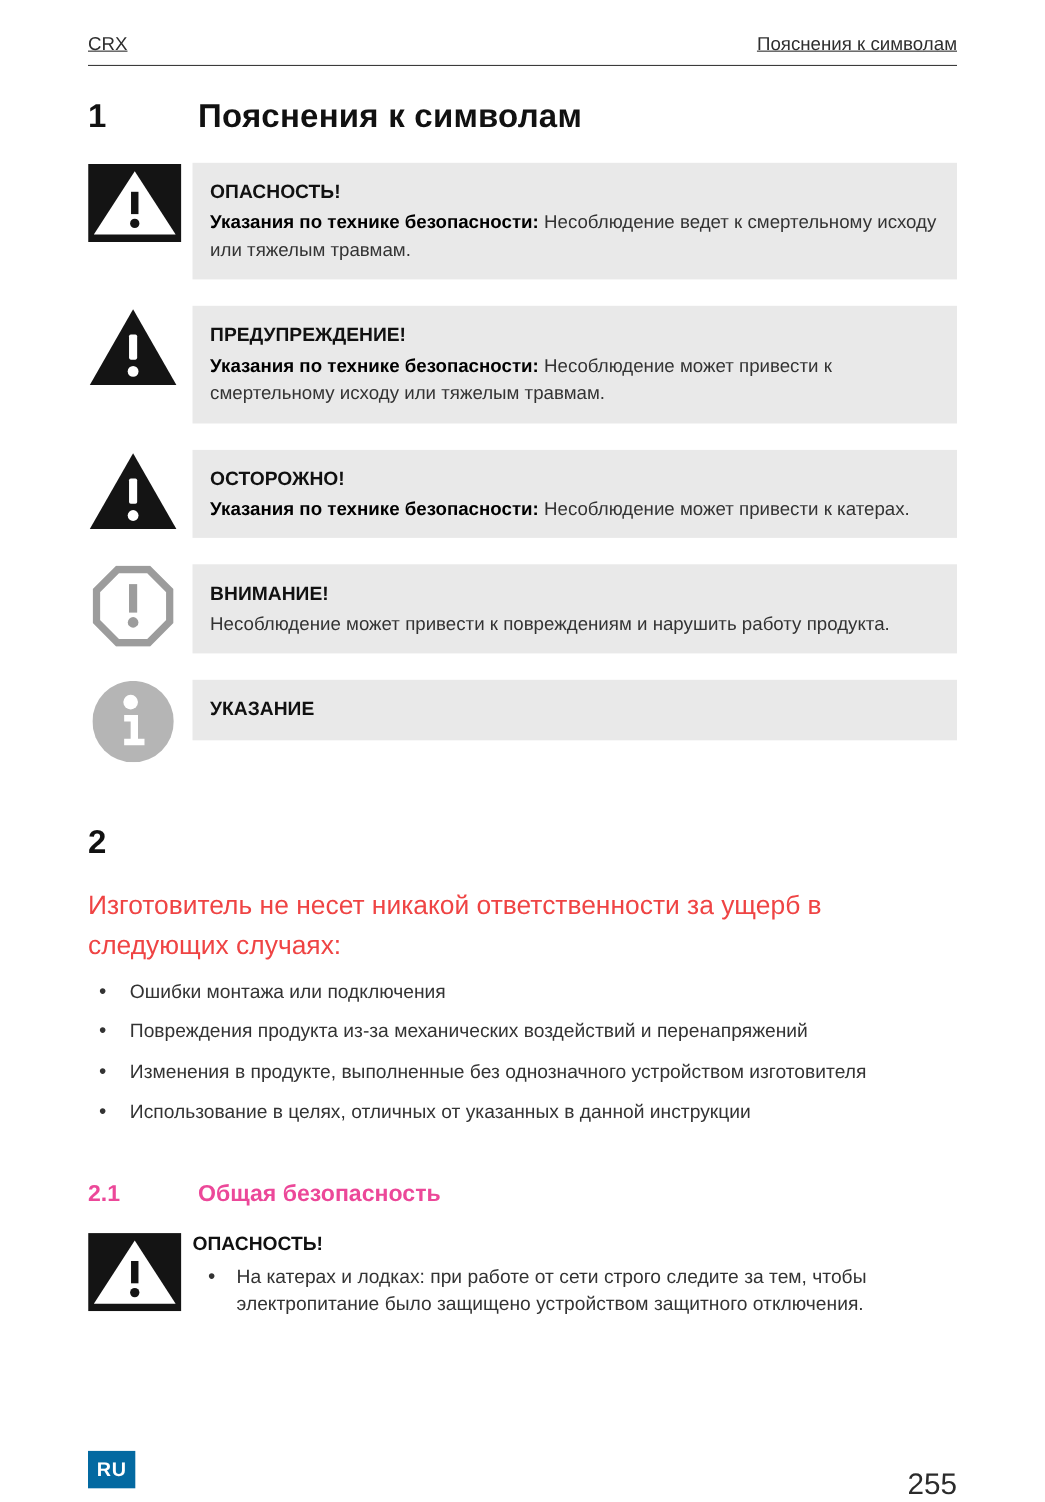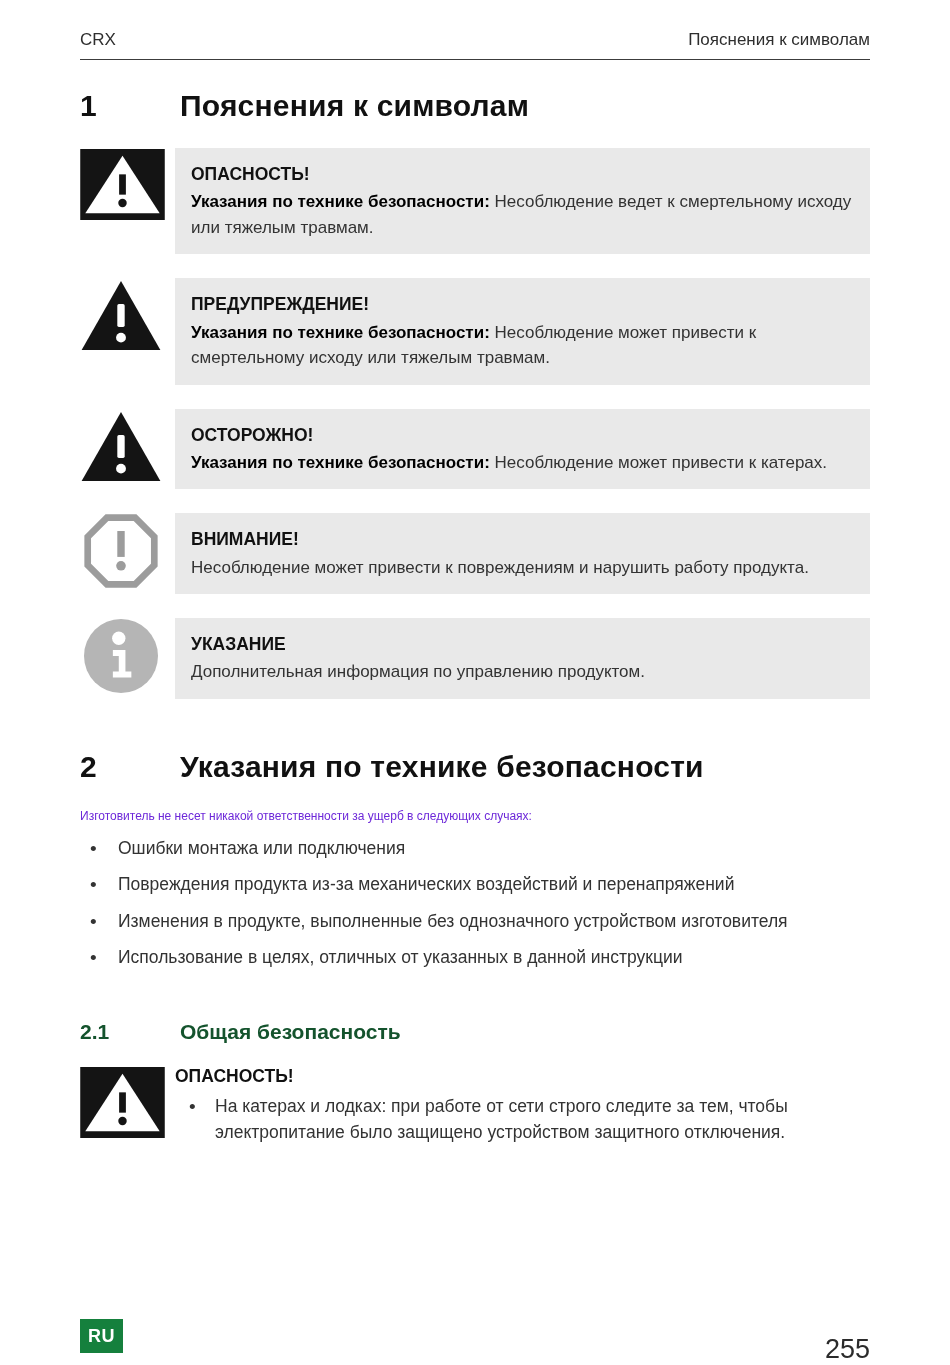--- a/index.html
+++ b/index.html
@@ -15,20 +15,21 @@
   .page { padding: 30px 80px 0 80px; }
 
   .header {
     display: flex;
     justify-content: space-between;
     align-items: flex-end;
     font-size: 17px;
     color: #2e2e2e;
     padding-bottom: 9px;
     border-bottom: 1.5px solid #3c3c3c;
+    text-decoration: underline;
   }
 
   .section-heading {
     display: flex;
     margin-top: 28px;
     font-size: 30px;
     font-weight: 700;
     color: #111;
     letter-spacing: .2px;
     line-height: 1.2;
@@ -44,21 +45,21 @@
     background: #e9e9e9;
     padding: 13px 18px 14px 16px;
     font-size: 17px;
     line-height: 1.5;
     color: #333;
   }
   .notice-title { font-weight: 700; font-size: 17.5px; color: #111; margin-bottom: 2px; }
   .b { font-weight: 700; color: #000000; }
 
   .section2 { margin-top: 50px; }
-  .intro { margin-top: 22px; font-size: 12px; line-height: 1.5; color: #6d28d9; }
+  .intro { margin-top: 22px; font-size: 24px; line-height: 1.5; color: #ef4444; }
   ul.bullets { list-style: none; margin-top: 4px; }
   ul.bullets li {
     position: relative;
     padding-left: 38px;
     margin-top: 11px;
     font-size: 17.5px;
     line-height: 1.45;
     color: #333;
   }
   ul.bullets li::before {
@@ -68,35 +69,35 @@
     top: -1px;
     font-size: 19px;
     color: #333;
   }
 
   .subsection-heading {
     display: flex;
     margin-top: 50px;
     font-size: 21px;
     font-weight: 700;
-    color: #14532d;
+    color: #ec4899;
   }
 
   .danger-block { display: flex; align-items: flex-start; margin-top: 22px; }
   .danger-content { flex: 1; }
   .danger-title { font-weight: 700; font-size: 17.5px; color: #111; margin-bottom: 7px; }
   .danger-content ul.bullets { margin-top: 0; }
   .danger-content ul.bullets li { padding-left: 40px; max-width: 640px; margin-top: 2px; }
   .danger-content ul.bullets li::before { left: 14px; }
 
   .lang-badge {
     position: absolute;
     left: 80px;
     bottom: 12px;
-    background: #15803d;
+    background: #0369a1;
     color: #ffffff;
     font-weight: 700;
     font-size: 18px;
     padding: 7px 8px 6px 8px;
     letter-spacing: .5px;
   }
   .page-number {
     position: absolute;
     right: 80px;
     bottom: 0;
@@ -192,32 +193,28 @@
     <div class="notice">
       <div class="notice-icon center">
         <svg width="74" height="74" viewBox="0 0 100 100">
           <circle cx="50" cy="50" r="50" fill="#b5b5b5"></circle>
           <circle cx="47" cy="26" r="9" fill="#ffffff"></circle>
           <path d="M39 42 h17 v29 h8 v8 H39 v-8 h8 V50 h-8 z" fill="#ffffff"></path>
         </svg>
       </div>
       <div class="notice-box">
         <div class="notice-title">УКАЗАНИЕ</div>
-        <div class="notice-text">
-          <span>Дополнительная информация по управлению продуктом.</span>
-        </div>
       </div>
     </div>
 
   </div>
 
   <div class="section2">
     <h1 class="section-heading" style="margin-top:0;">
       <span class="heading-num">2</span>
-      <span>Указания по технике безопасности</span>
     </h1>
 
     <p class="intro">Изготовитель не несет никакой ответственности за ущерб в следующих случаях:</p>
 
     <ul class="bullets">
       <li>Ошибки монтажа или подключения</li>
       <li>Повреждения продукта из-за механических воздействий и перенапряжений</li>
       <li>Изменения в продукте, выполненные без однозначного устройством изготовителя</li>
       <li>Использование в целях, отличных от указанных в данной инструкции</li>
     </ul>

